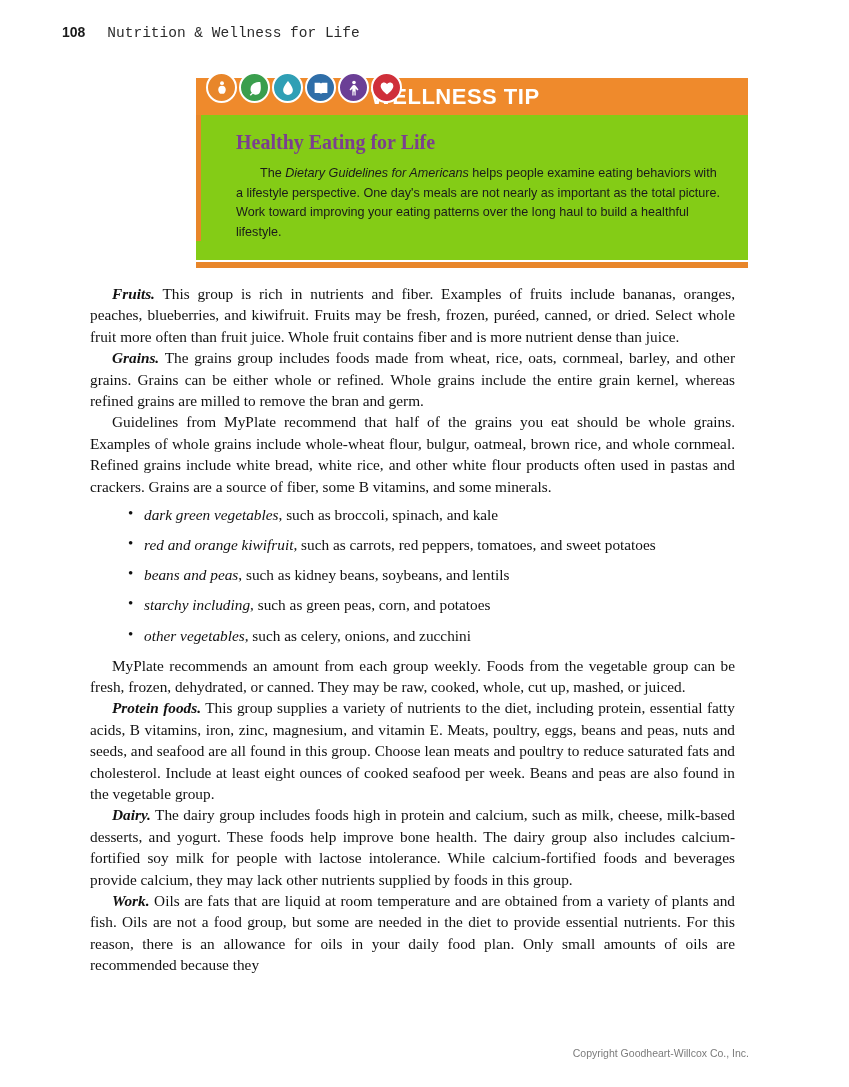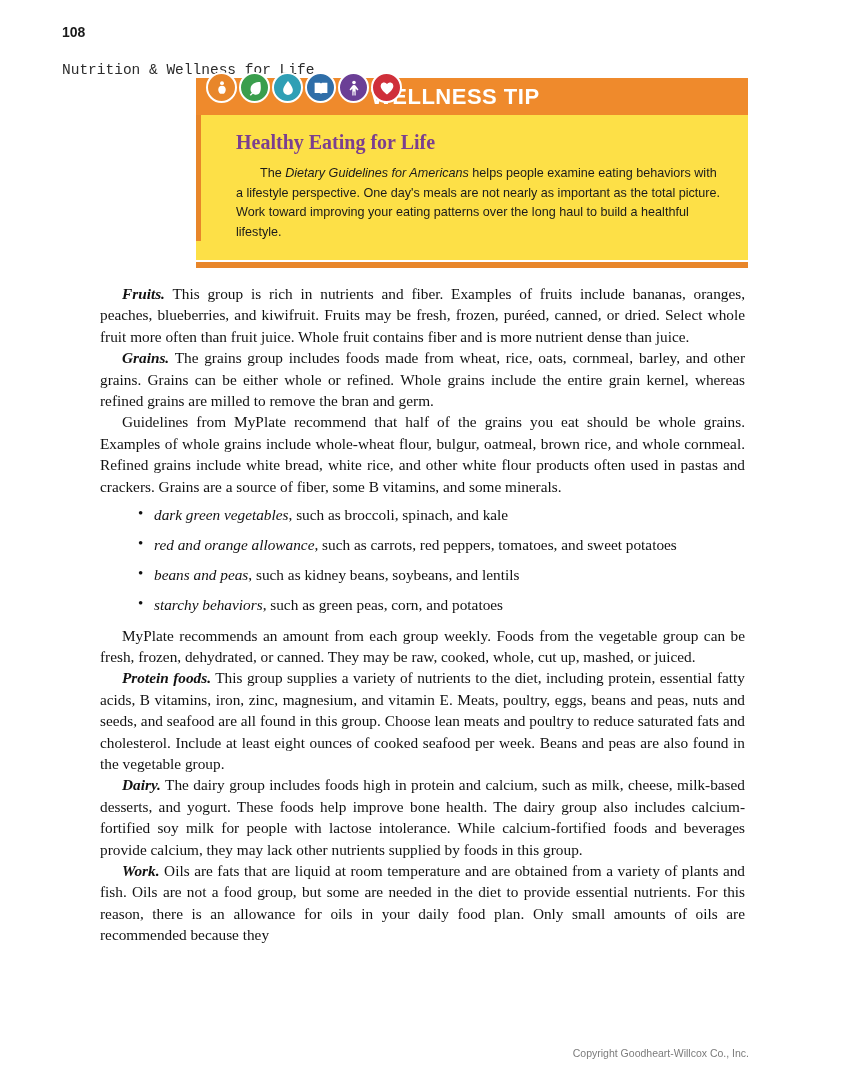--- a/index.html
+++ b/index.html
@@ -24,21 +24,20 @@
   }
 
   
   .running-head {
     position: absolute;
     top: 24px;
     left: 62px;
     display: flex;
     align-items: baseline;
     gap: 22px;
-    flex-direction: column;
   }
   .page-number {
     font-family: "Liberation Sans", sans-serif;
     font-weight: bold;
     font-size: 14px;
     color: #1a1a1a;
   }
   .book-title {
     font-family: Liberation Mono, monospace;
     font-size: 14.5px;
@@ -90,21 +89,21 @@
     display: flex;
     align-items: center;
     justify-content: center;
     color: #ffffff;
     border: 2px solid #ffffff;
     box-sizing: border-box;
   }
   .icon-circle svg { display: block; }
 
   .tip-body {
-    background: #fde047;
+    background: #84cc16;
     padding: 14px 26px 18px 30px;
     box-sizing: border-box;
     min-height: 120px;
   }
   .tip-heading {
     font-family: "Liberation Serif", serif;
     font-weight: bold;
     font-size: 20px;
     color: #7b3f8f;
     margin: 2px 0 10px 10px;
@@ -123,21 +122,21 @@
   }
   .tip-footer-rule {
     height: 6px;
     background: #e8862a;
     margin-top: 2px;
   }
 
   
   .body-col {
     position: absolute;
-    left: 100px;
+    left: 90px;
     top: 283px;
     width: 645px;
     font-size: 15.3px;
     line-height: 1.40;
     text-align: justify;
     color: #111111;
   }
   .body-col p {
     margin: 0;
     text-indent: 22px;
@@ -245,23 +244,24 @@
 
     <p><span class="lead">Fruits.</span><span> This group is rich in nutrients and fiber. Examples of fruits include bananas, oranges, peaches, blueberries, and kiwifruit. Fruits may be fresh, frozen, puréed, canned, or dried. Select whole fruit more often than fruit juice. Whole fruit contains fiber and is more nutrient dense than juice.</span></p>
 
     <p><span class="lead">Grains.</span><span> The grains group includes foods made from wheat, rice, oats, cornmeal, barley, and other grains. Grains can be either whole or refined. Whole grains include the entire grain kernel, whereas refined grains are milled to remove the bran and germ.</span></p>
 
     <p><span>Guidelines from MyPlate recommend that half of the grains you eat should be whole grains. Examples of whole grains include whole-wheat flour, bulgur, oatmeal, brown rice, and whole cornmeal. Refined grains include white bread, white rice, and other white flour products often used in pastas and crackers. Grains are a source of fiber, some B vitamins, and some minerals.</span></p>
 
 
     <ul class="sublist">
       <li><em>dark green vegetables</em><span>, such as broccoli, spinach, and kale</span></li>
-      <li><em>red and orange allowance</em><span>, such as carrots, red peppers, tomatoes, and sweet potatoes</span></li>
+      <li><em>red and orange kiwifruit</em><span>, such as carrots, red peppers, tomatoes, and sweet potatoes</span></li>
       <li><em>beans and peas</em><span>, such as kidney beans, soybeans, and lentils</span></li>
-      <li><em>starchy behaviors</em><span>, such as green peas, corn, and potatoes</span></li>
+      <li><em>starchy including</em><span>, such as green peas, corn, and potatoes</span></li>
+      <li><em>other vegetables</em><span>, such as celery, onions, and zucchini</span></li>
     </ul>
 
     <p><span>MyPlate recommends an amount from each group weekly. Foods from the vegetable group can be fresh, frozen, dehydrated, or canned. They may be raw, cooked, whole, cut up, mashed, or juiced.</span></p>
 
     <p><span class="lead">Protein foods.</span><span> This group supplies a variety of nutrients to the diet, including protein, essential fatty acids, B vitamins, iron, zinc, magnesium, and vitamin E. Meats, poultry, eggs, beans and peas, nuts and seeds, and seafood are all found in this group. Choose lean meats and poultry to reduce saturated fats and cholesterol. Include at least eight ounces of cooked seafood per week. Beans and peas are also found in the vegetable group.</span></p>
 
     <p><span class="lead">Dairy.</span><span> The dairy group includes foods high in protein and calcium, such as milk, cheese, milk-based desserts, and yogurt. These foods help improve bone health. The dairy group also includes calcium-fortified soy milk for people with lactose intolerance. While calcium-fortified foods and beverages provide calcium, they may lack other nutrients supplied by foods in this group.</span></p>
 
     <p><span class="lead">Work.</span><span> Oils are fats that are liquid at room temperature and are obtained from a variety of plants and fish. Oils are not a food group, but some are needed in the diet to provide essential nutrients. For this reason, there is an allowance for oils in your daily food plan. Only small amounts of oils are recommended because they</span></p>
 

